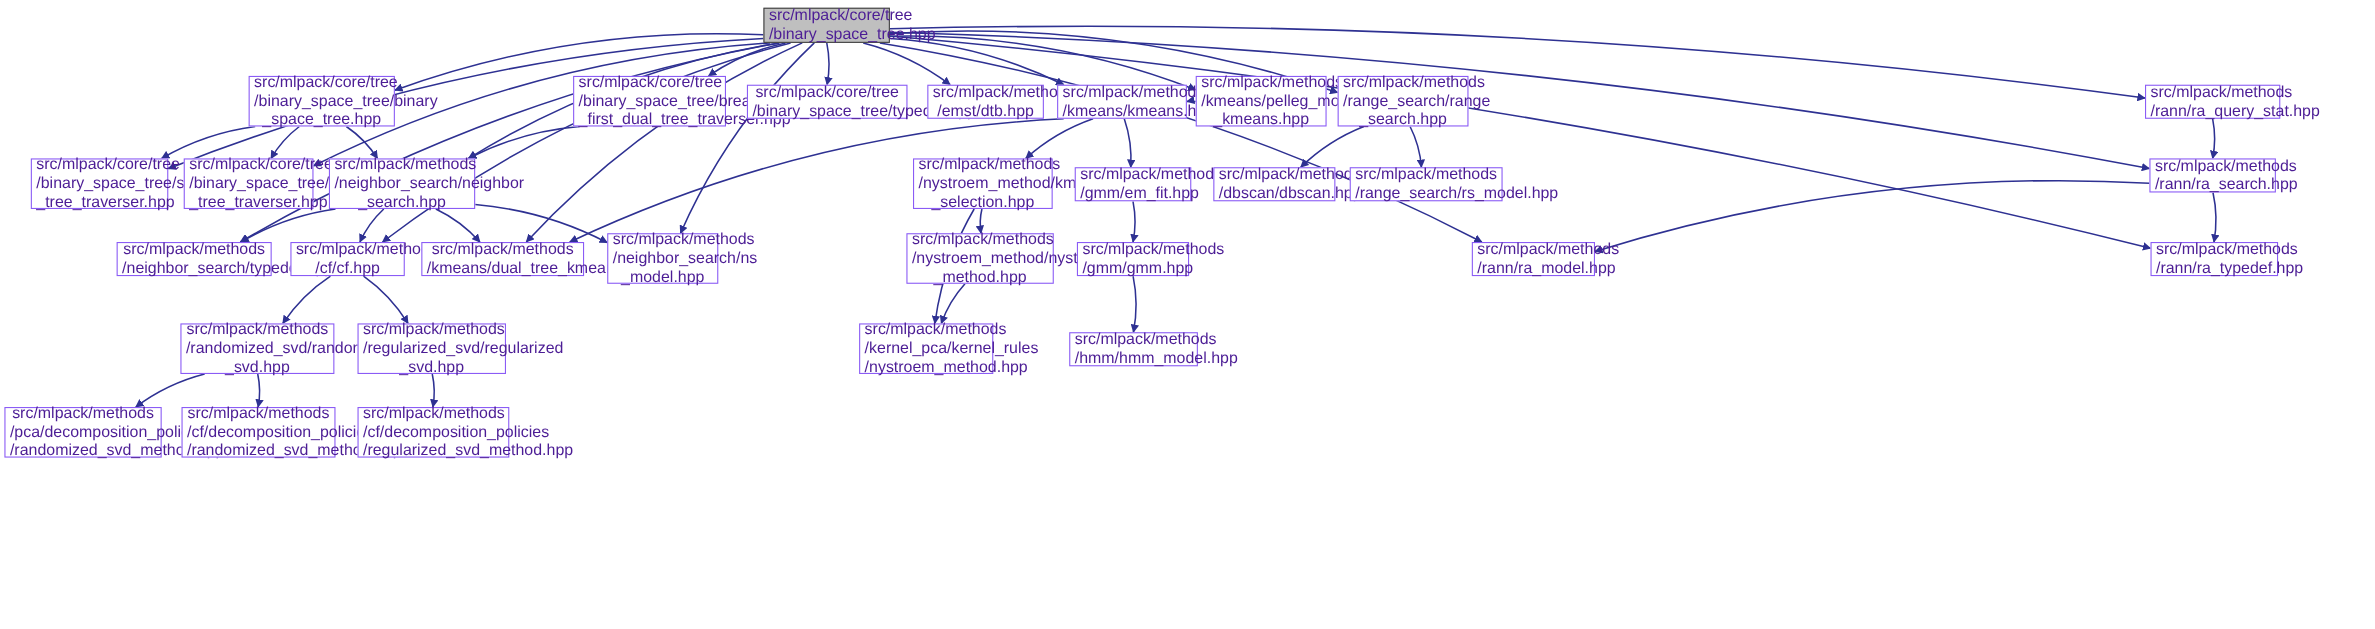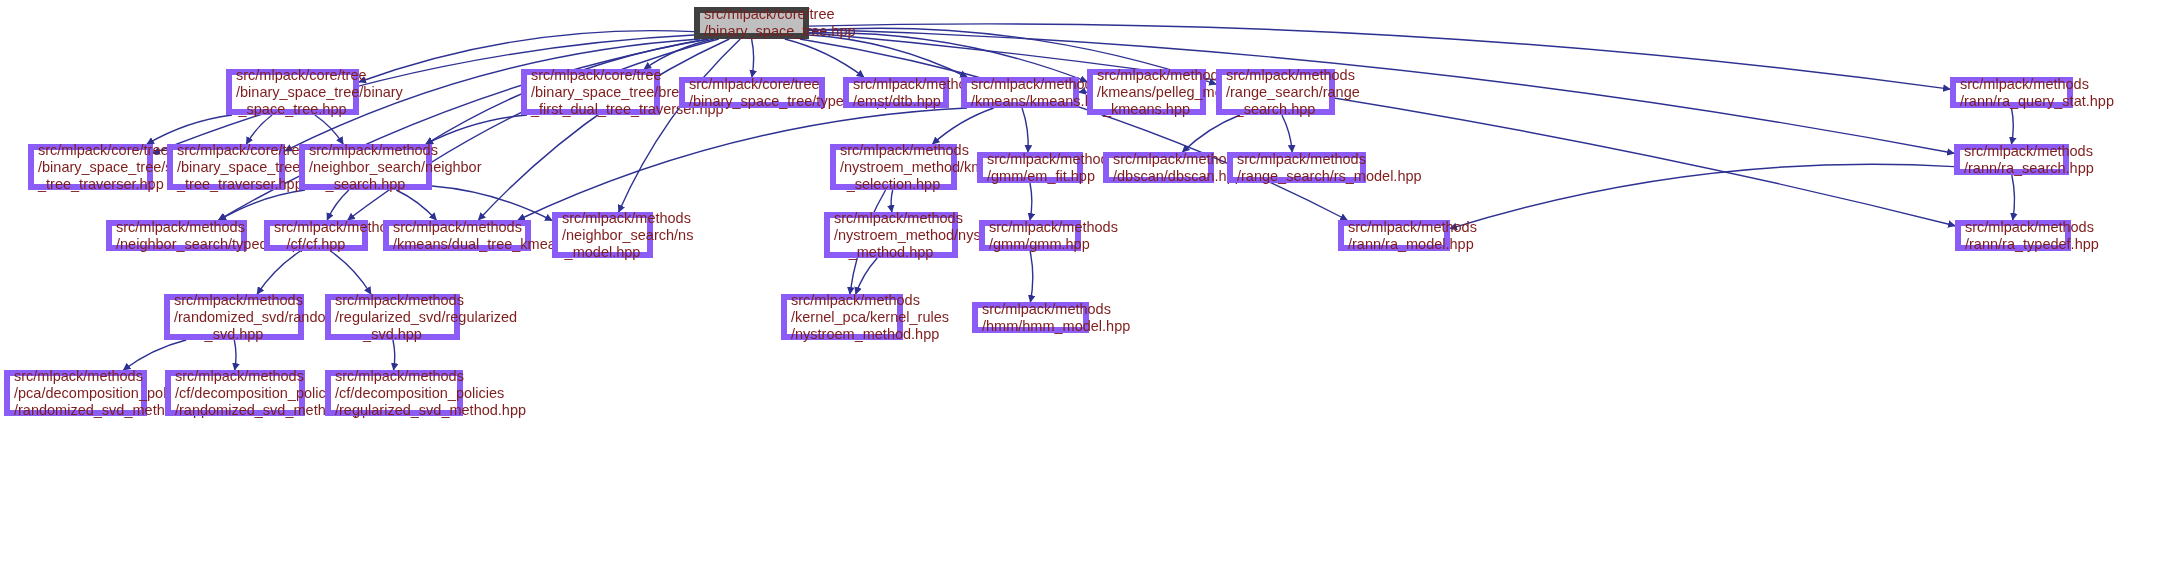--- a/index.html
+++ b/index.html
@@ -19,23 +19,23 @@
     position: absolute;
     left: 0;
     top: 0;
     width: 2159px;
     height: 572px;
     pointer-events: none;
   }
   .node {
     position: absolute;
     box-sizing: border-box;
-    border: 6px solid #8b5cf6;
+    border: 1px solid #8b5cf6;
     background: #ffffff;
-    color: #7f1d1d;
+    color: #4c1d95;
     font-size: 14.5px;
     line-height: 17px;
     text-align: center;
     display: flex;
     align-items: center;
     justify-content: center;
     padding: 1px 4px;
     white-space: pre-line;
     z-index: 5;
   }

